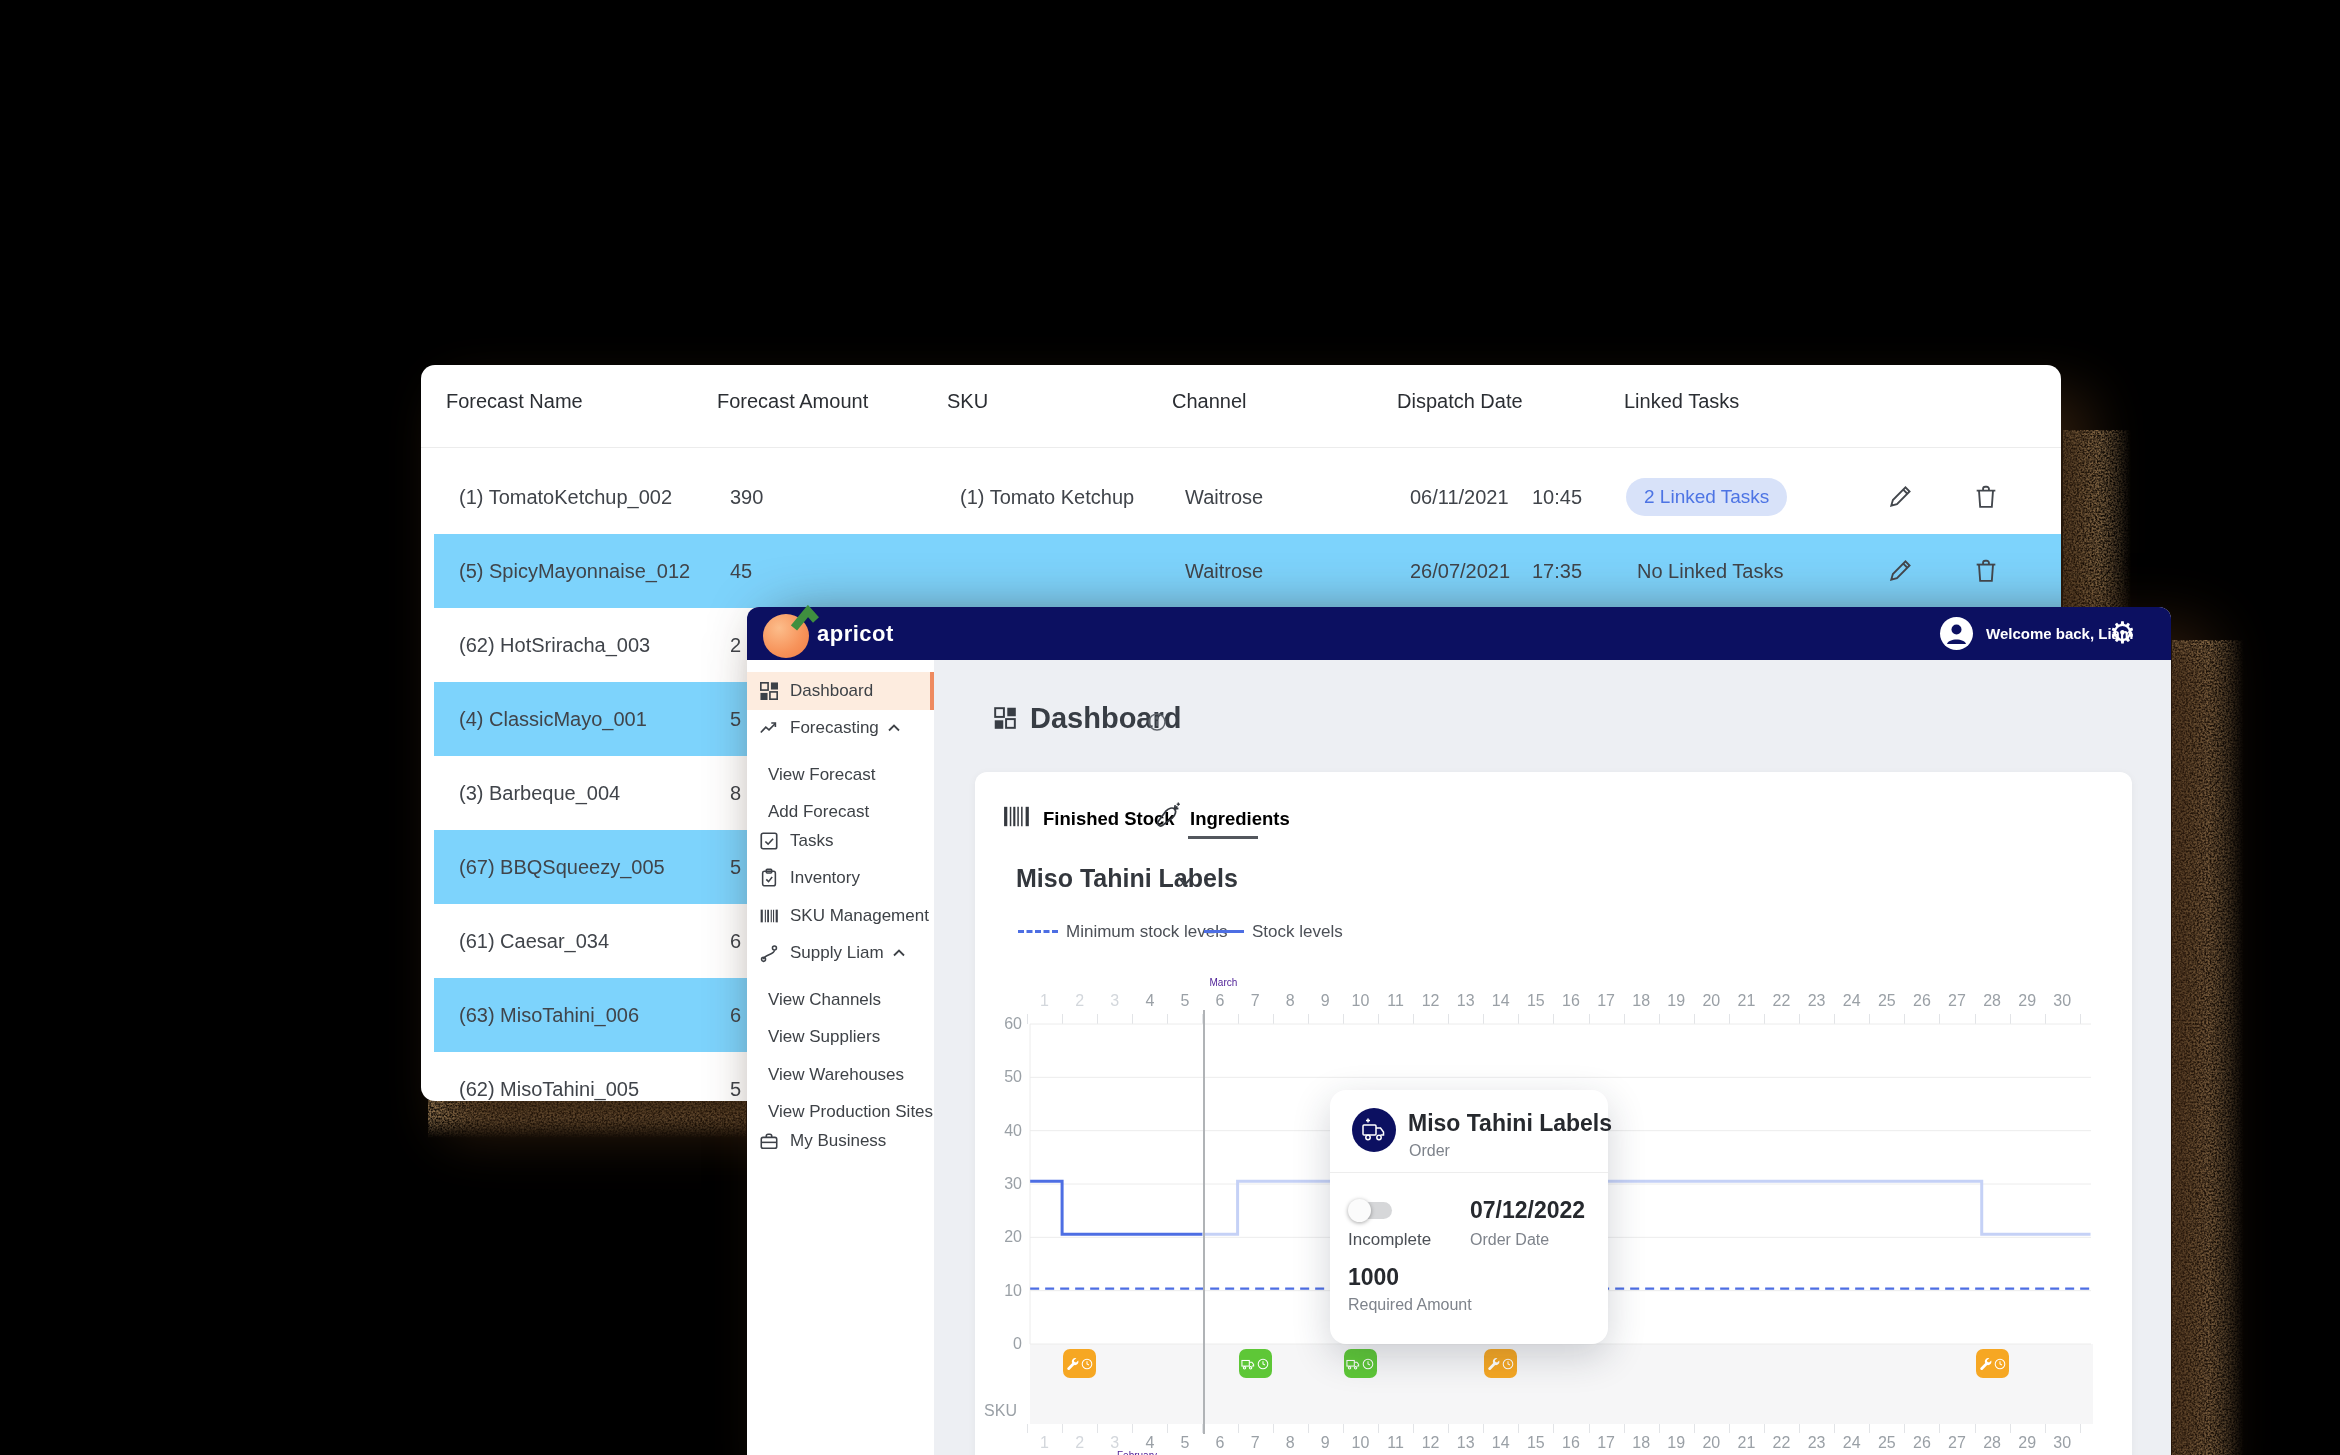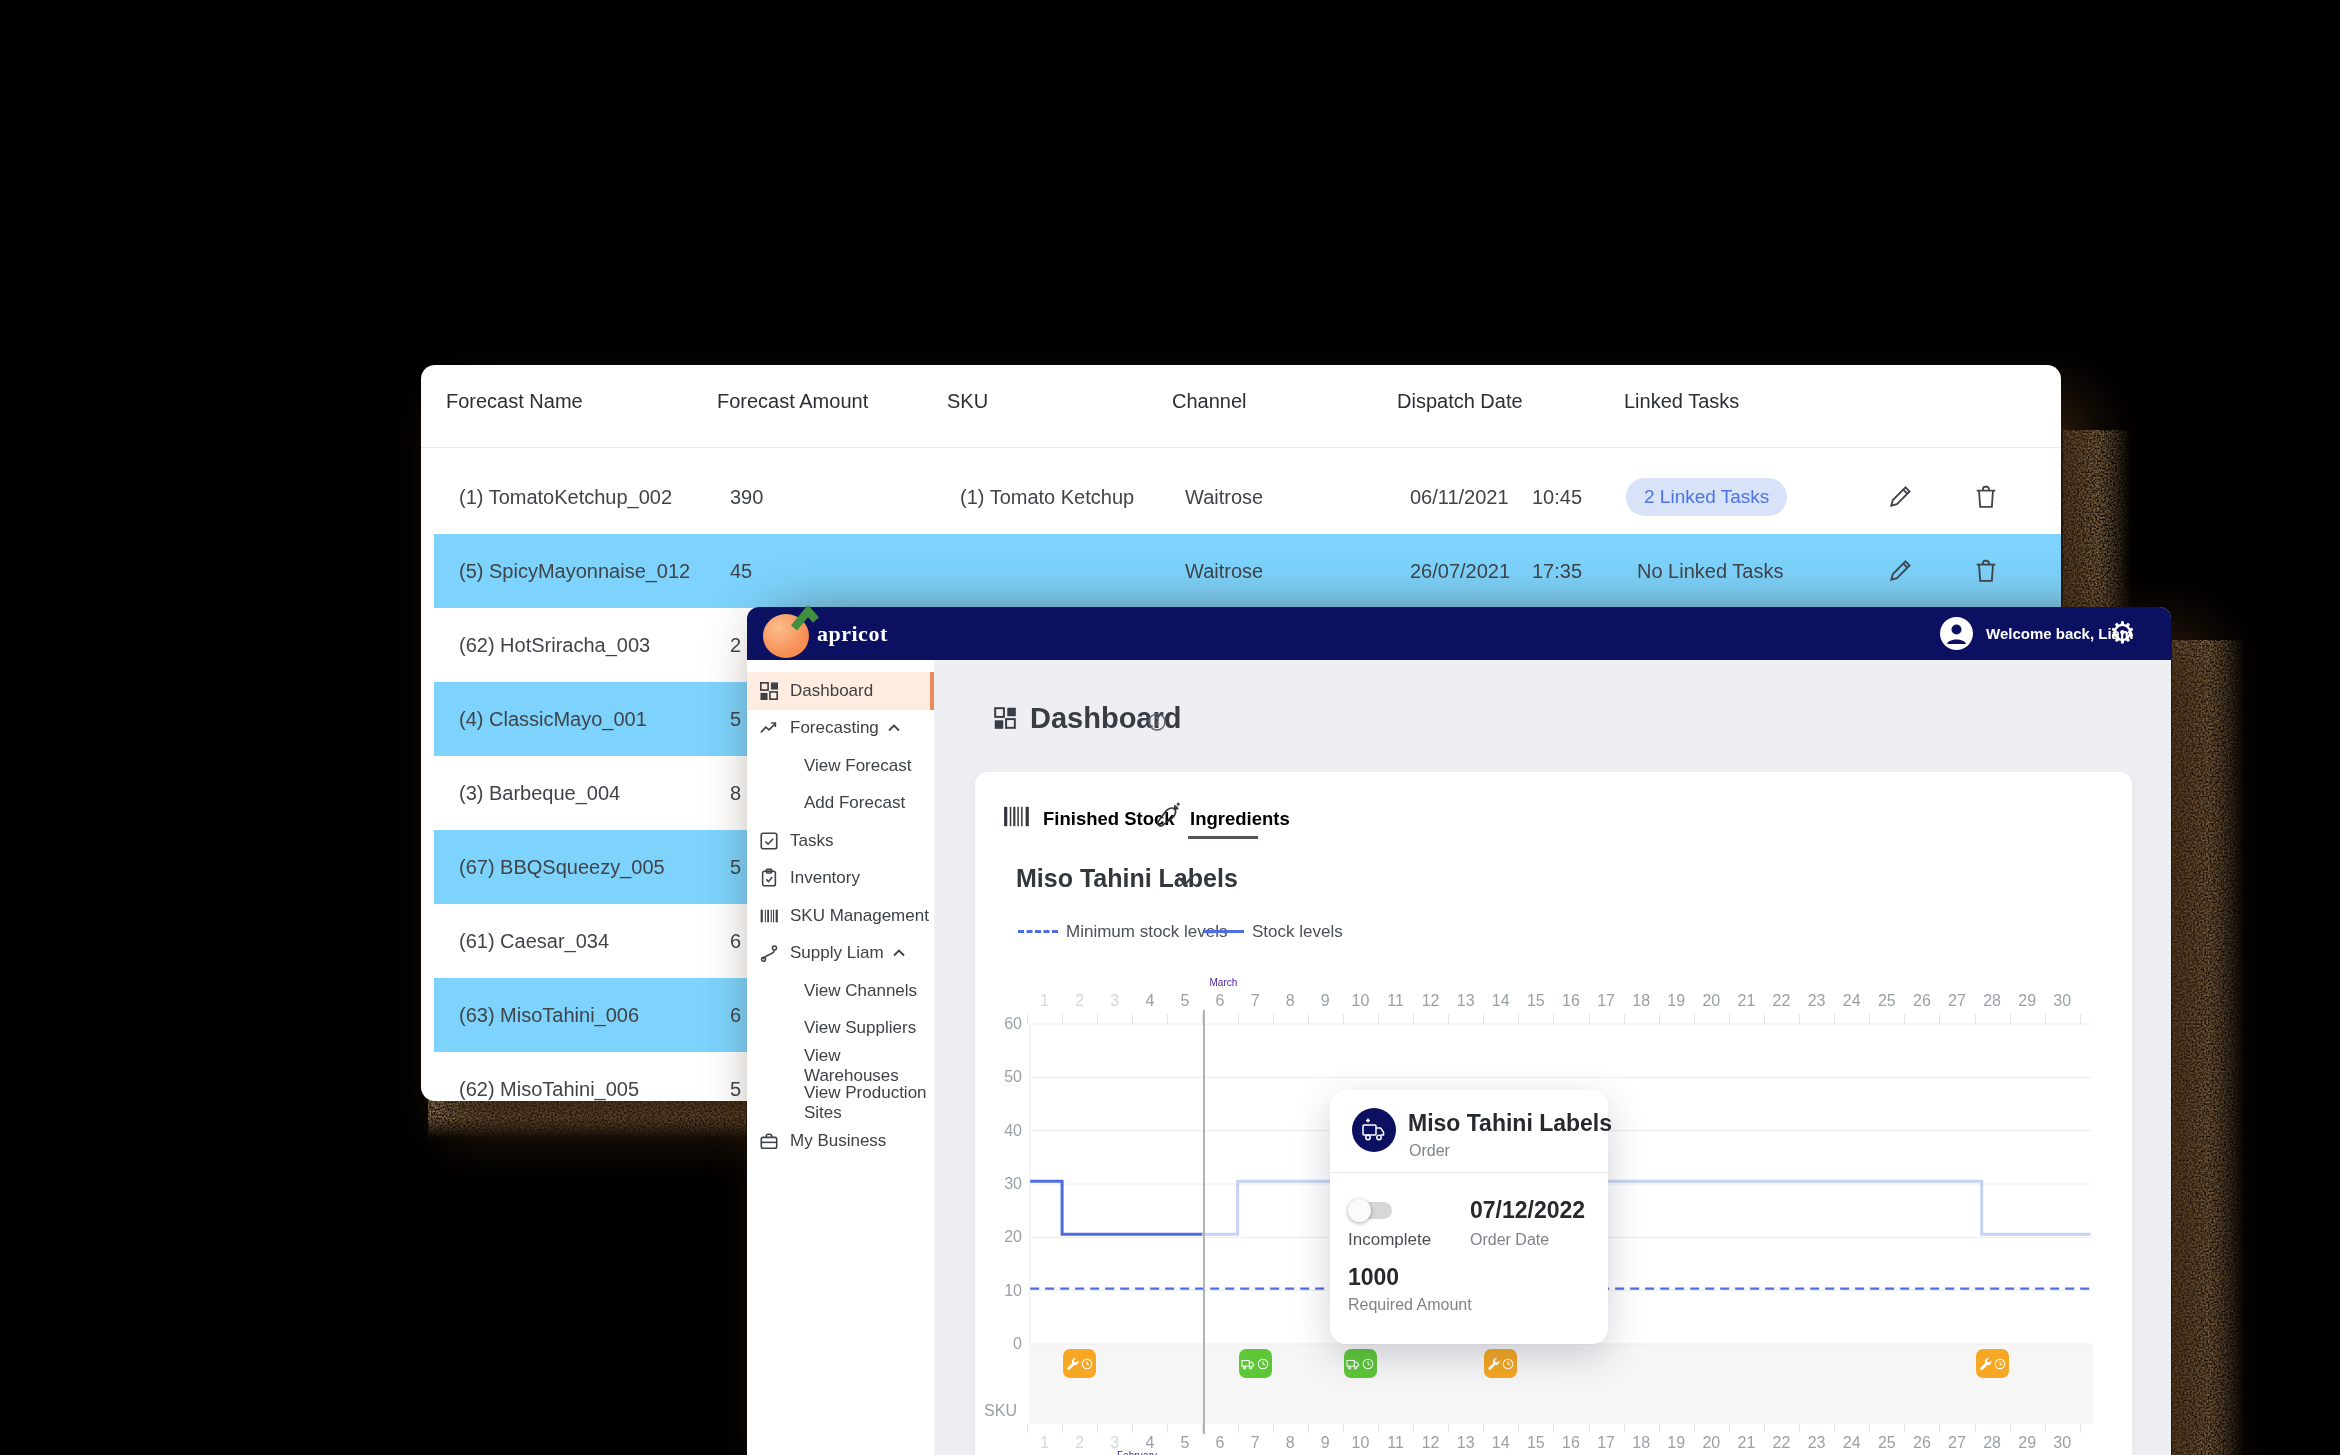--- a/index.html
+++ b/index.html
@@ -17,30 +17,30 @@
     background:var(--pill_bg,#d8e2f9);color:var(--pill_text,#4d74e4);font-size:19px;}
   .row-icon{position:absolute;top:23px;width:28px;height:28px;color:#43474d;cursor:pointer;}
   .ic-pencil{left:1452px}.ic-trash{left:1538px}
   
   #app-window{position:absolute;left:747px;top:607px;width:1424px;height:848px;background:var(--window_bg,#edeff3);
     border-radius:12px 12px 0 0;z-index:30;box-shadow:34px 26px 60px 8px rgba(55,33,15,.8);}
   #navbar{position:absolute;left:0;top:0;width:1424px;height:53px;background:var(--navy,#0c1061);border-radius:12px 12px 0 0;}
   #logo-fruit{position:absolute;left:16px;top:7px;width:46px;height:44px;border-radius:50%;
     background:radial-gradient(circle at 35% 32%,#fcbd8b,#f7935a 58%,#ef7c45);}
   #logo-leaf{position:absolute;left:44px;top:-2px;width:30px;height:28px;}
-  #brand{position:absolute;left:70px;top:14px;color:#fff;font-family:Liberation Serif, serif;
+  #brand{position:absolute;left:70px;top:14px;color:#fff;font-family:Liberation Sans, sans-serif;
     font-weight:700;font-size:22px;letter-spacing:.5px;}
   #avatar{position:absolute;left:1193px;top:10px;width:33px;height:33px;border-radius:50%;background:#fff;cursor:pointer;}
   #welcome{position:absolute;left:1239px;top:18px;color:#fff;font-size:15px;font-weight:600;}
   #gear{position:absolute;left:1362px;top:8px;color:#fff;font-size:30px;font-family:"DejaVu Sans",sans-serif;cursor:pointer;}
   
   #sidebar{position:absolute;left:0;top:53px;width:187px;height:795px;background:#fff;padding-top:12px;box-sizing:border-box;}
   .sb-item{height:37.5px;display:flex;align-items:center;padding-left:12px;font-size:17px;color:#3e4247;cursor:pointer;box-sizing:border-box;}
   .sb-item .sb-ic{width:20px;height:20px;margin-right:11px;color:#3d4148;flex:none;}
-  .sb-item.sub{padding-left:57px;}
+  .sb-item.sub{padding-left:21px;align-items:flex-end;}
   .sb-item.active{background:var(--active_bg,#fdecdf);border-right:4px solid var(--accent,#ee8a5f);}
   .chev{margin-left:9px;width:12px;height:8px;color:#3e4247;}
   
   #main{position:absolute;left:187px;top:53px;width:1237px;height:795px;}
   #page-head-icon{position:absolute;left:59px;top:46px;width:24px;height:24px;color:#383d44;}
   #page-title{position:absolute;left:96px;top:42px;font-size:29px;font-weight:600;color:#383d44;}
   #info-icon{position:absolute;left:213px;top:52px;width:20px;height:20px;color:#5f646b;cursor:pointer;}
   #chart-card{position:absolute;left:41px;top:112px;width:1157px;height:700px;background:#fff;border-radius:12px;
     box-shadow:0 2px 8px rgba(0,0,0,.05);}
   

